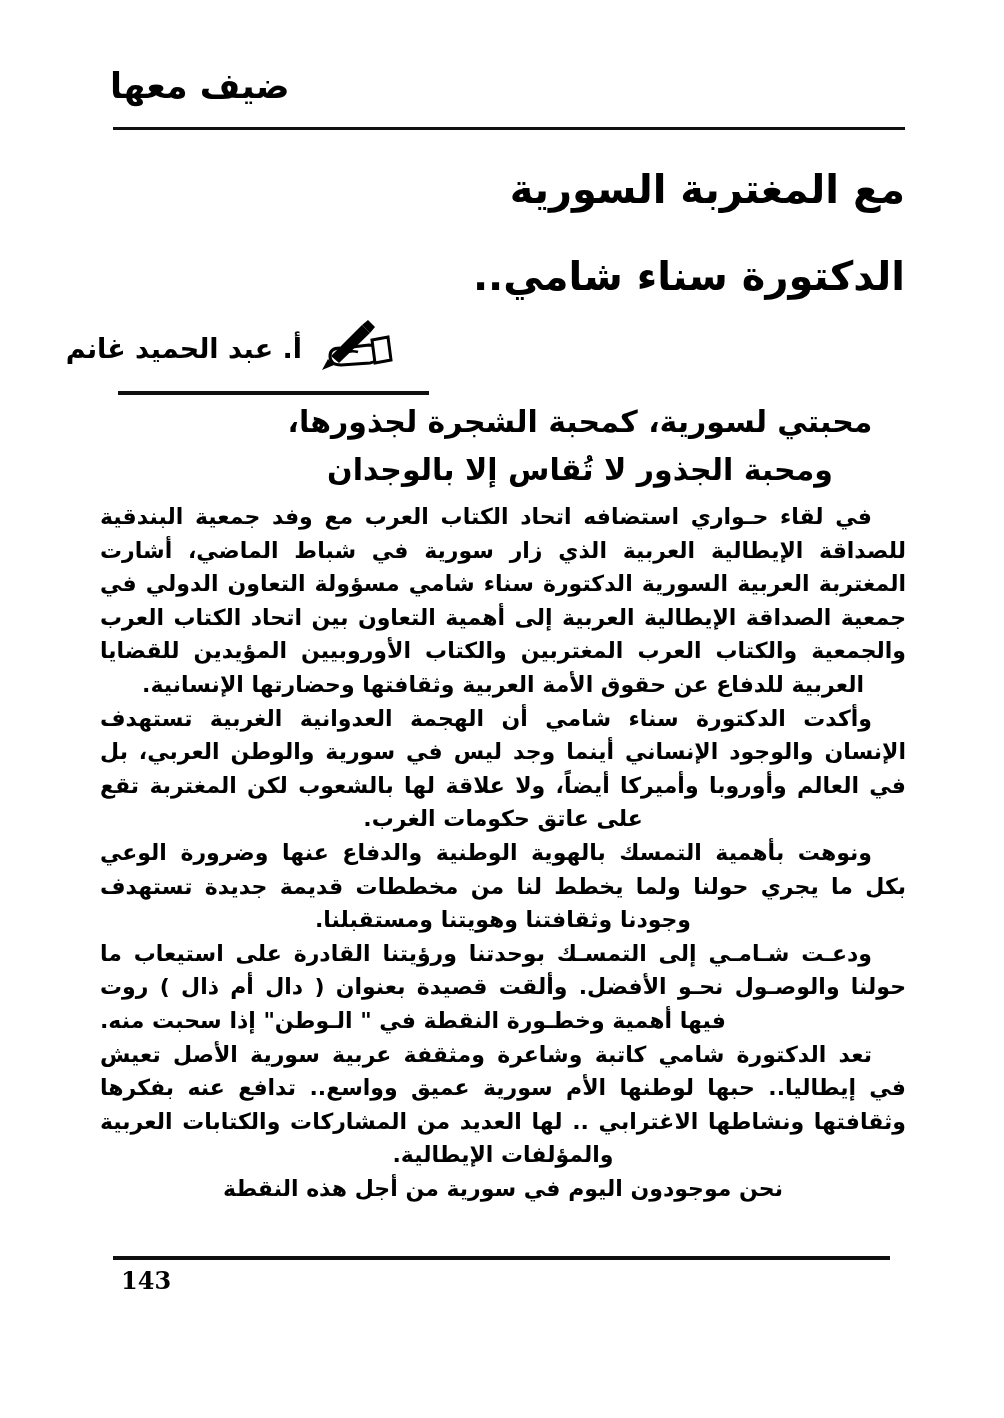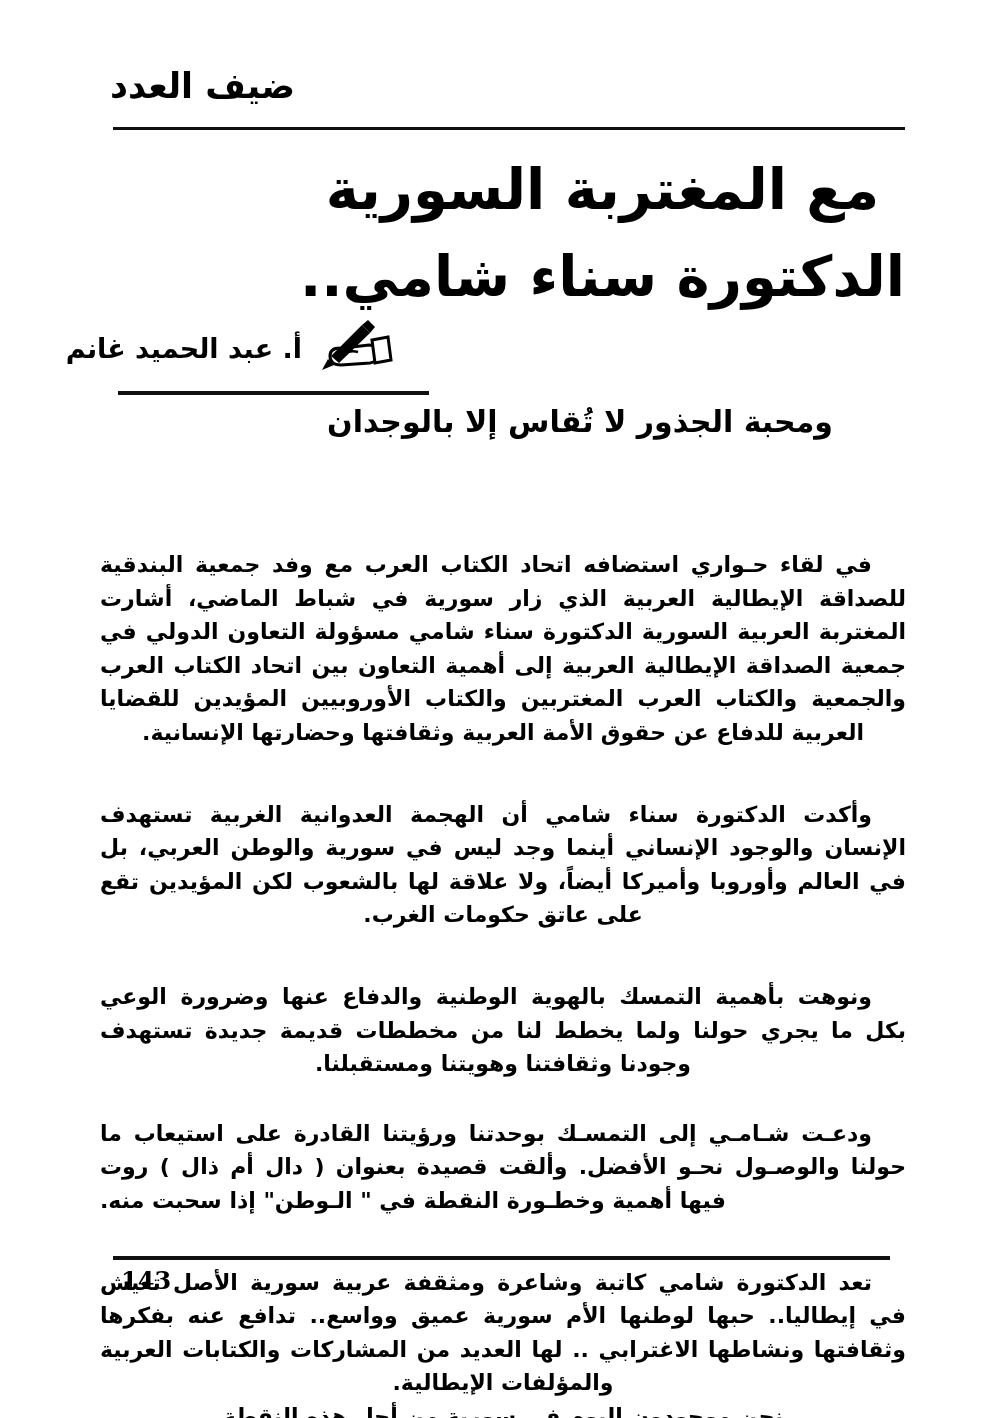--- a/index.html
+++ b/index.html
@@ -18,22 +18,22 @@
     font-size:35px; font-weight:bold;
     letter-spacing:0;
   }
   .rule { position:absolute; background:#101010; }
   .rule-top    { left:113px; top:127px; width:792px; height:3px; }
   .rule-byline { left:118px; top:391px; width:311px; height:4px; }
   .rule-footer { left:113px; top:1256px; width:777px; height:4px; }
 
   .article-title {
     position:absolute; right:99px; top:146px;
-    direction:rtl; text-align:center;
-    font-size:56px; font-weight:bold;
+    direction:rtl; text-align:right;
+    font-size:40px; font-weight:bold;
     line-height:87px;
     letter-spacing:0px;
   }
   .byline {
     position:absolute; left:136px; top:320px;
     width:262px;
     display:flex; align-items:center; gap:12px;
     direction:rtl; 
   }
   .byline .icon-wrap { flex:0 0 auto; }
@@ -48,35 +48,35 @@
     line-height:48px;
   }
   .body-text {
     position:absolute; left:100px; top:500px; width:806px;
     direction:rtl;
     font-size:22px; font-weight:bold;
     line-height:33.6px;
     text-align:justify;
   }
   .body-text p { margin:0; text-indent:34px; }
-  .body-text p.last-center { text-align-last:center;margin-top:48px; }
-  .body-text p.last-left   { text-align-last:left;margin-top:36px; }
+  .body-text p.last-center { text-align-last:center; }
+  .body-text p.last-left   { text-align-last:left; }
   .body-text p.pull-line   { text-indent:0; text-align:center; text-align-last:center; }
   .page-number {
     position:absolute; left:121px; top:1266px;
     font-family:"DejaVu Serif", serif;
     font-size:24px; font-weight:bold;
   }
 </style>
 </head>
 <body>
 
 <div class="page">
 
-  <div class="section-label">ضيف العدد</div>
+  <div class="section-label">ضيف معها</div>
 
   <div class="rule rule-top"></div>
 
   <div class="article-title">
     <div>مع المغتربة السورية</div>
     <div>الدكتورة سناء شامي..</div>
   </div>
 
   <div class="byline">
     <span class="icon-wrap">
@@ -94,26 +94,27 @@
 
         <path d="M30 33 Q38 30 44 32" fill="none" stroke="#000" stroke-width="2.5"></path>
       </svg>
     </span>
     <span class="author-name">أ. عبد الحميد غانم</span>
   </div>
 
   <div class="rule rule-byline"></div>
 
   <div class="subtitle">
+    <div>محبتي لسورية، كمحبة الشجرة لجذورها،</div>
     <div>ومحبة الجذور لا تُقاس إلا بالوجدان</div>
   </div>
 
   <div class="body-text">
     <p class="last-center">في لقاء حـواري استضافه اتحاد الكتاب العرب مع وفد جمعية البندقية للصداقة الإيطالية العربية الذي زار سورية في شباط الماضي، أشارت المغتربة العربية السورية الدكتورة سناء شامي مسؤولة التعاون الدولي في جمعية الصداقة الإيطالية العربية إلى أهمية التعاون بين اتحاد الكتاب العرب والجمعية والكتاب العرب المغتربين والكتاب الأوروبيين المؤيدين للقضايا العربية للدفاع عن حقوق الأمة العربية وثقافتها وحضارتها الإنسانية.</p>
-    <p class="last-center">وأكدت الدكتورة سناء شامي أن الهجمة العدوانية الغربية تستهدف الإنسان والوجود الإنساني أينما وجد ليس في سورية والوطن العربي، بل في العالم وأوروبا وأميركا أيضاً، ولا علاقة لها بالشعوب لكن المؤيدين تقع على عاتق حكومات الغرب.</p>
+    <p class="last-center">وأكدت الدكتورة سناء شامي أن الهجمة العدوانية الغربية تستهدف الإنسان والوجود الإنساني أينما وجد ليس في سورية والوطن العربي، بل في العالم وأوروبا وأميركا أيضاً، ولا علاقة لها بالشعوب لكن المغتربة تقع على عاتق حكومات الغرب.</p>
     <p class="last-center">ونوهت بأهمية التمسك بالهوية الوطنية والدفاع عنها وضرورة الوعي بكل ما يجري حولنا ولما يخطط لنا من مخططات قديمة جديدة تستهدف وجودنا وثقافتنا وهويتنا ومستقبلنا.</p>
     <p class="last-left">ودعـت شـامـي إلى التمسـك بوحدتنا ورؤيتنا القادرة على استيعاب ما حولنا والوصـول نحـو الأفضل. وألقت قصيدة بعنوان ( دال أم ذال ) روت فيها أهمية وخطـورة النقطة في " الـوطن" إذا سحبت منه.</p>
     <p class="last-center">تعد الدكتورة شامي كاتبة وشاعرة ومثقفة عربية سورية الأصل تعيش في إيطاليا.. حبها لوطنها الأم سورية عميق وواسع.. تدافع عنه بفكرها وثقافتها ونشاطها الاغترابي .. لها العديد من المشاركات والكتابات العربية والمؤلفات الإيطالية.</p>
     <p class="pull-line">نحن موجودون اليوم في سورية من أجل هذه النقطة</p>
   </div>
 
   <div class="rule rule-footer"></div>
 
   <div class="page-number">143</div>
 

